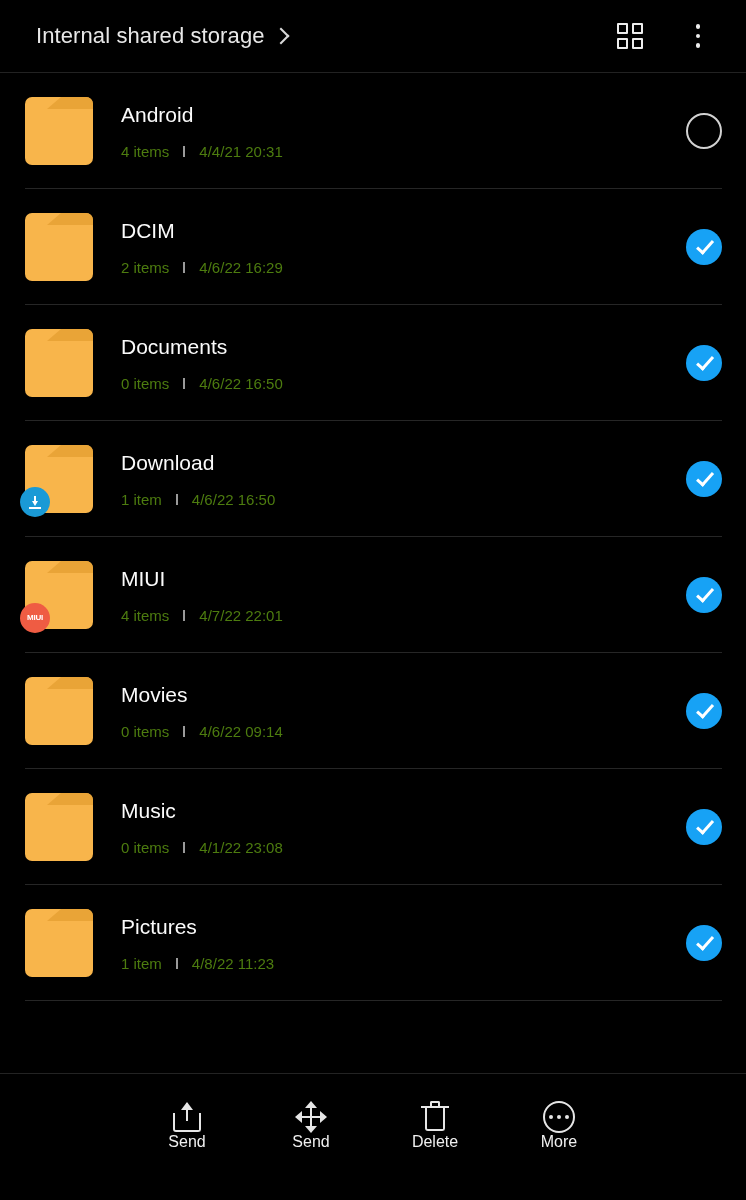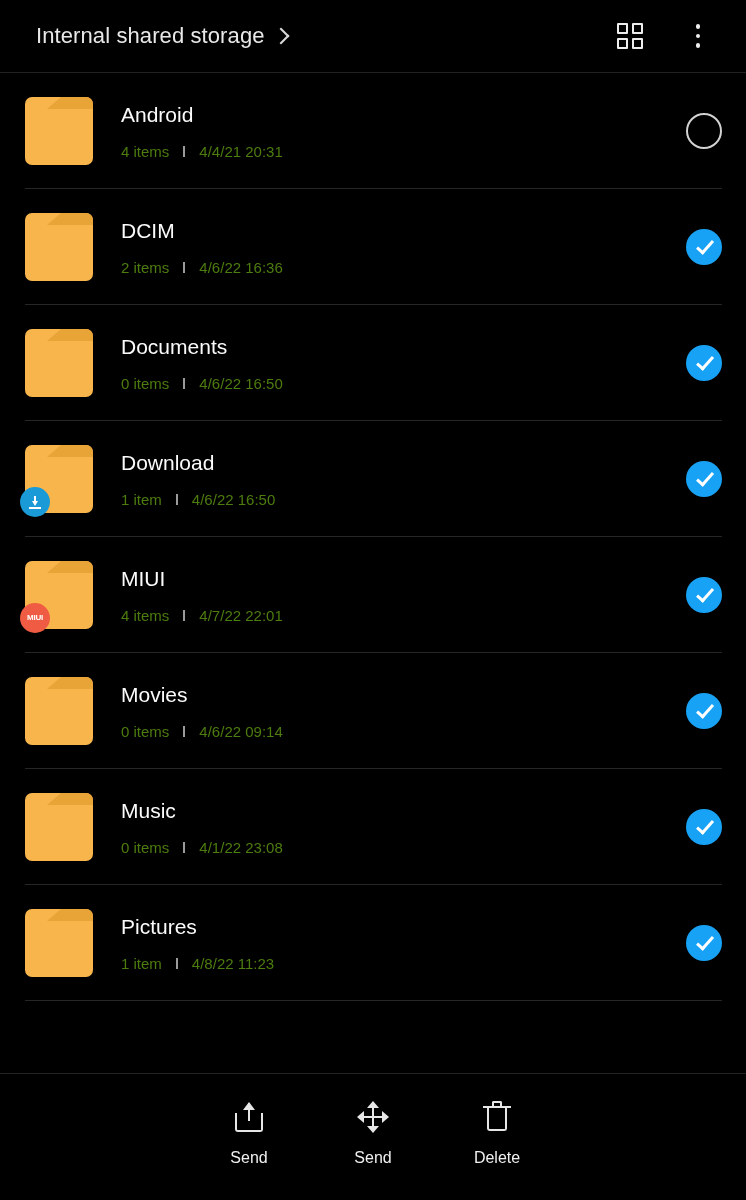--- a/index.html
+++ b/index.html
@@ -208,21 +208,21 @@
     border-top:1px solid #232323;
     display:flex;
     align-items:flex-start;
     justify-content:center;
     gap:0;
     padding-top:26px;
   }
   .action {
     width:124px;
     display:flex; flex-direction:column;
-    align-items:center; gap:16px;
+    align-items:center; 
     background:transparent; border:none;
     cursor:pointer;
   }
   .action-icon {
     width:34px; height:34px;
     position:relative;
   }
   .action-label {
     font-size:16px;
     color:#f0f0f0;
@@ -370,21 +370,21 @@
       </div>
       <div class="file-row">
         <span class="folder">
           <span class="tab"></span>
         </span>
         <span class="row-text">
           <span class="row-name">DCIM</span>
           <span class="row-meta">
             <span>2 items</span>
             <span class="meta-sep"></span>
-            <span>4/6/22 16:36</span>
+            <span>4/6/22 16:29</span>
           </span>
         </span>
         <span class="checkbox checked">
           <span class="tick"></span>
         </span>
       </div>
       <div class="file-row">
         <span class="folder">
           <span class="tab"></span>
         </span>
@@ -517,15 +517,26 @@
 
     <button class="action">
       <span class="action-icon ic-del">
         <span class="handle"></span>
           <span class="lid"></span>
           <span class="can"></span>
       </span>
       <span class="action-label">Delete</span>
     </button>
 
+    <button class="action">
+      <span class="action-icon ic-more">
+        <span class="circ"></span>
+        <span class="ddots">
+            <i></i>
+            <i></i>
+            <i></i>
+          </span>
+      </span>
+      <span class="action-label">More</span>
+    </button>
 
   </div>
 </div>
 
 </body></html>

